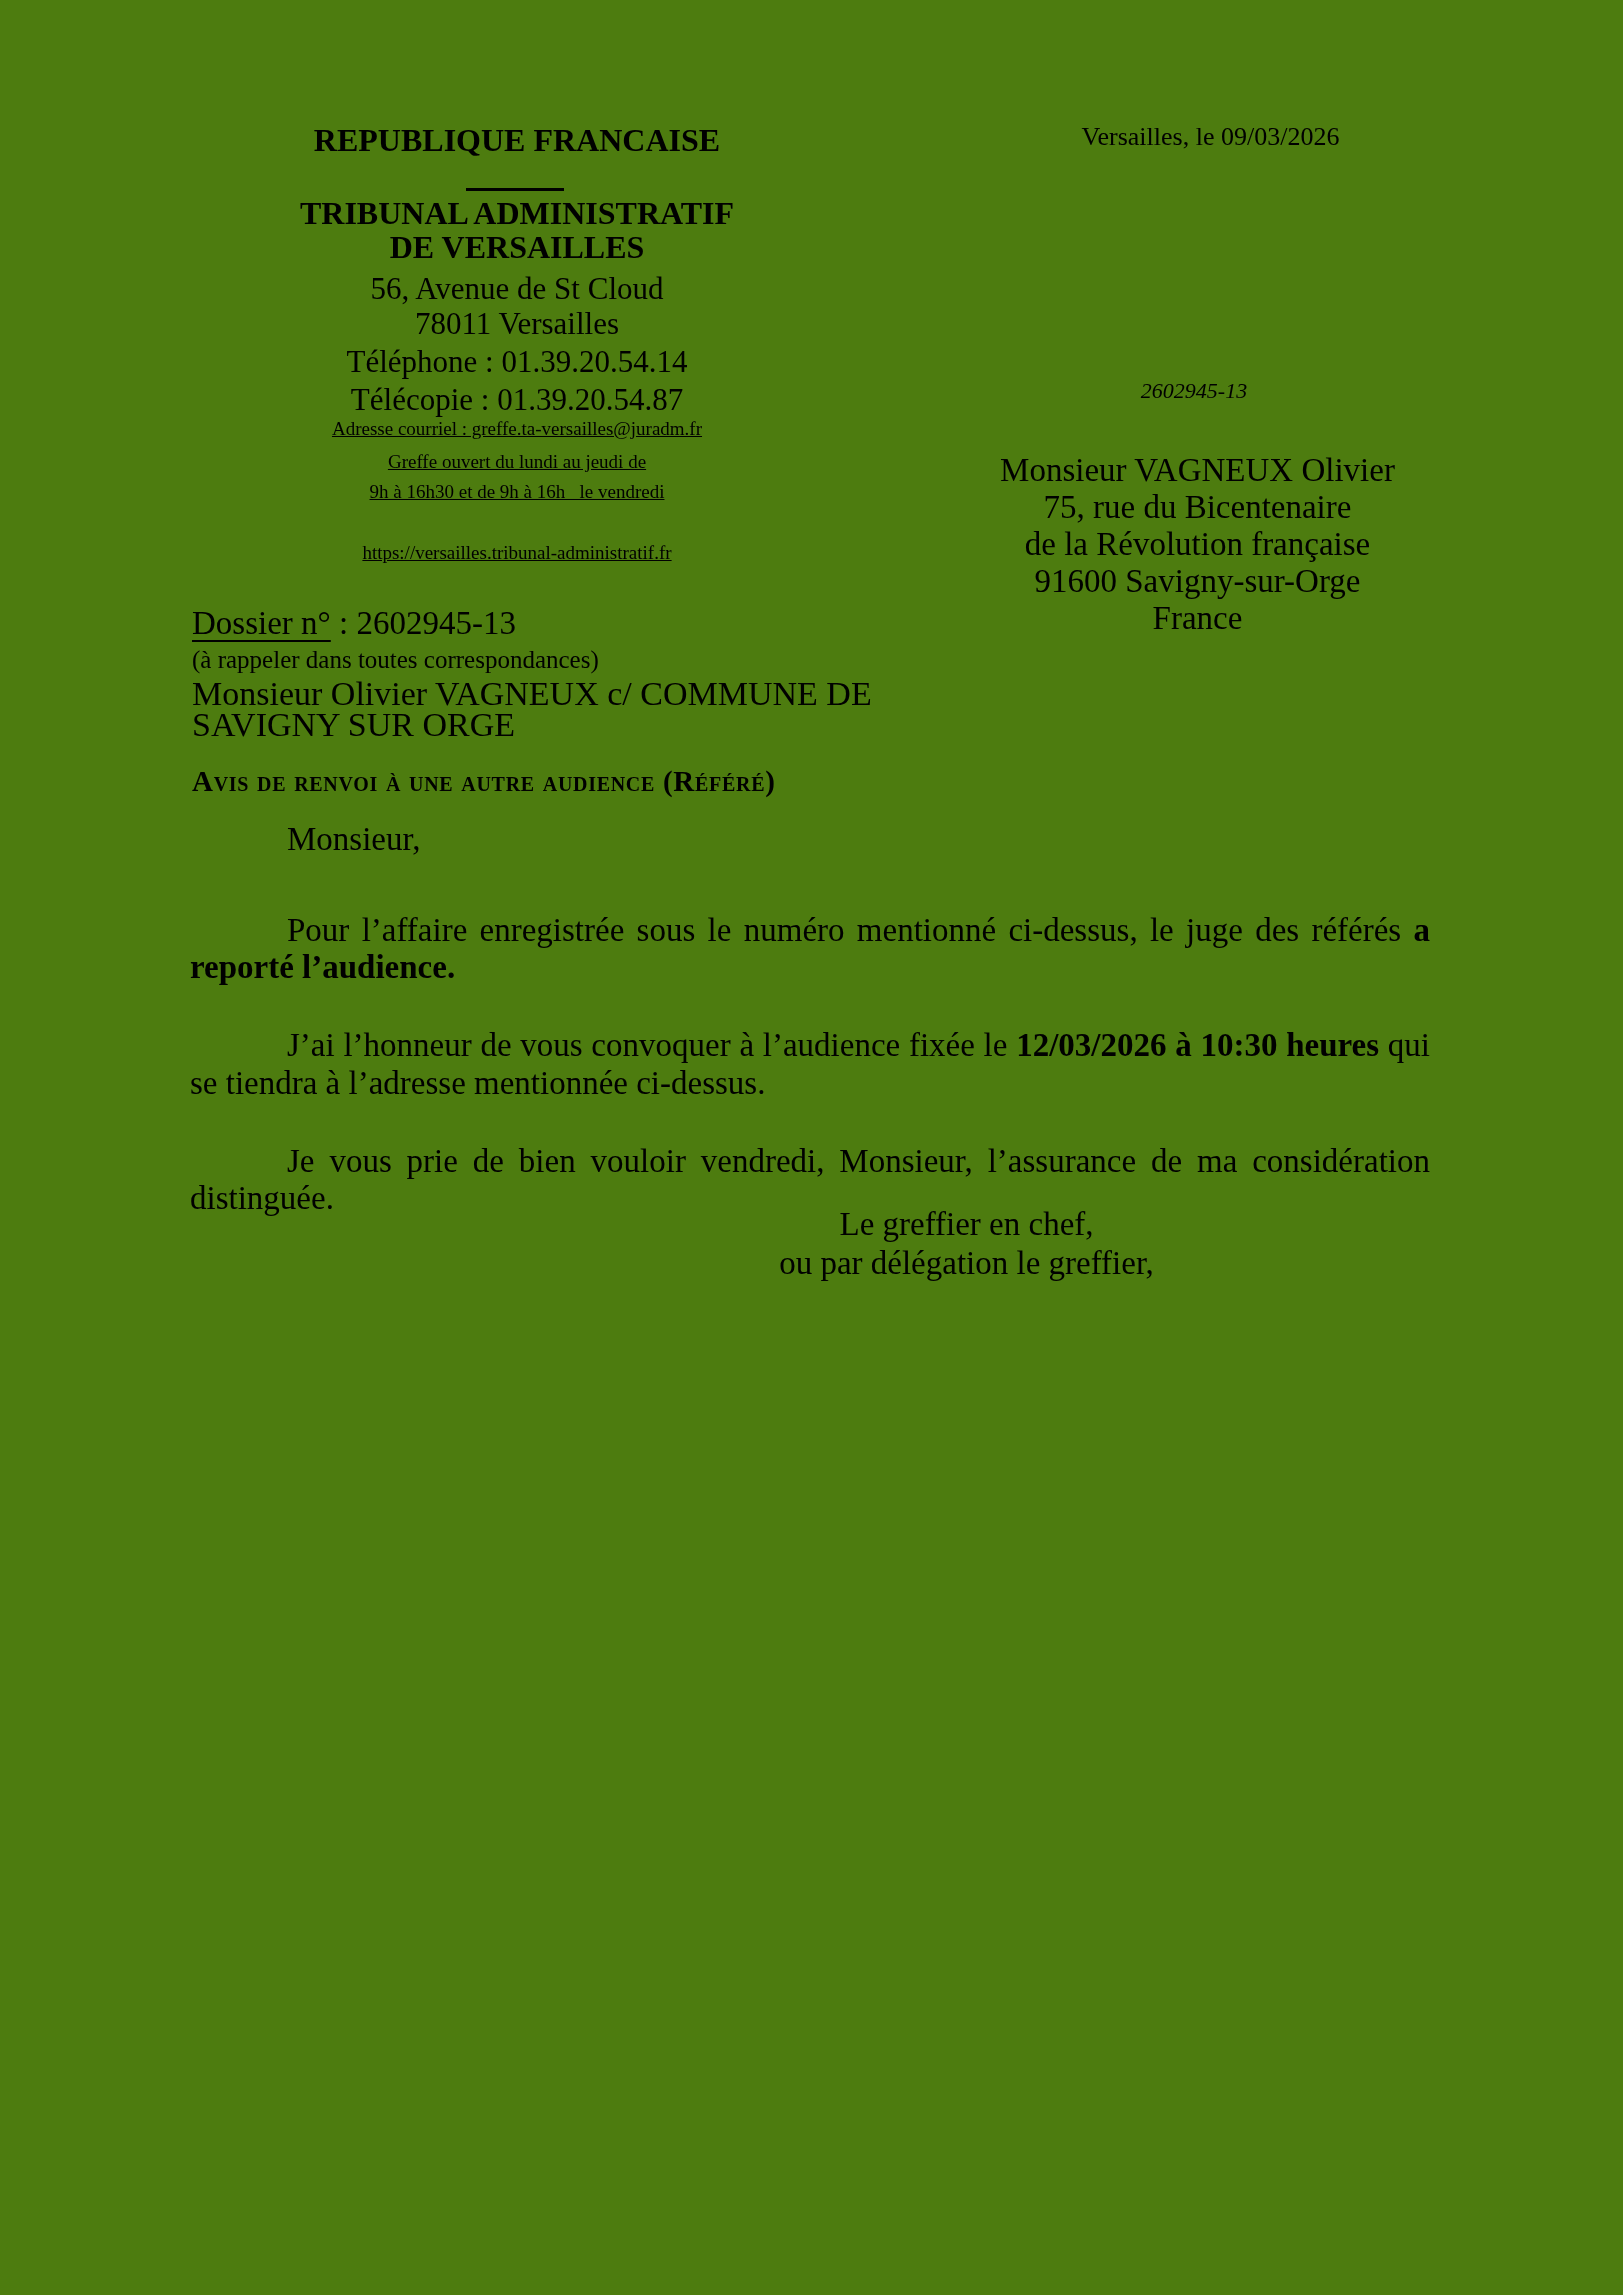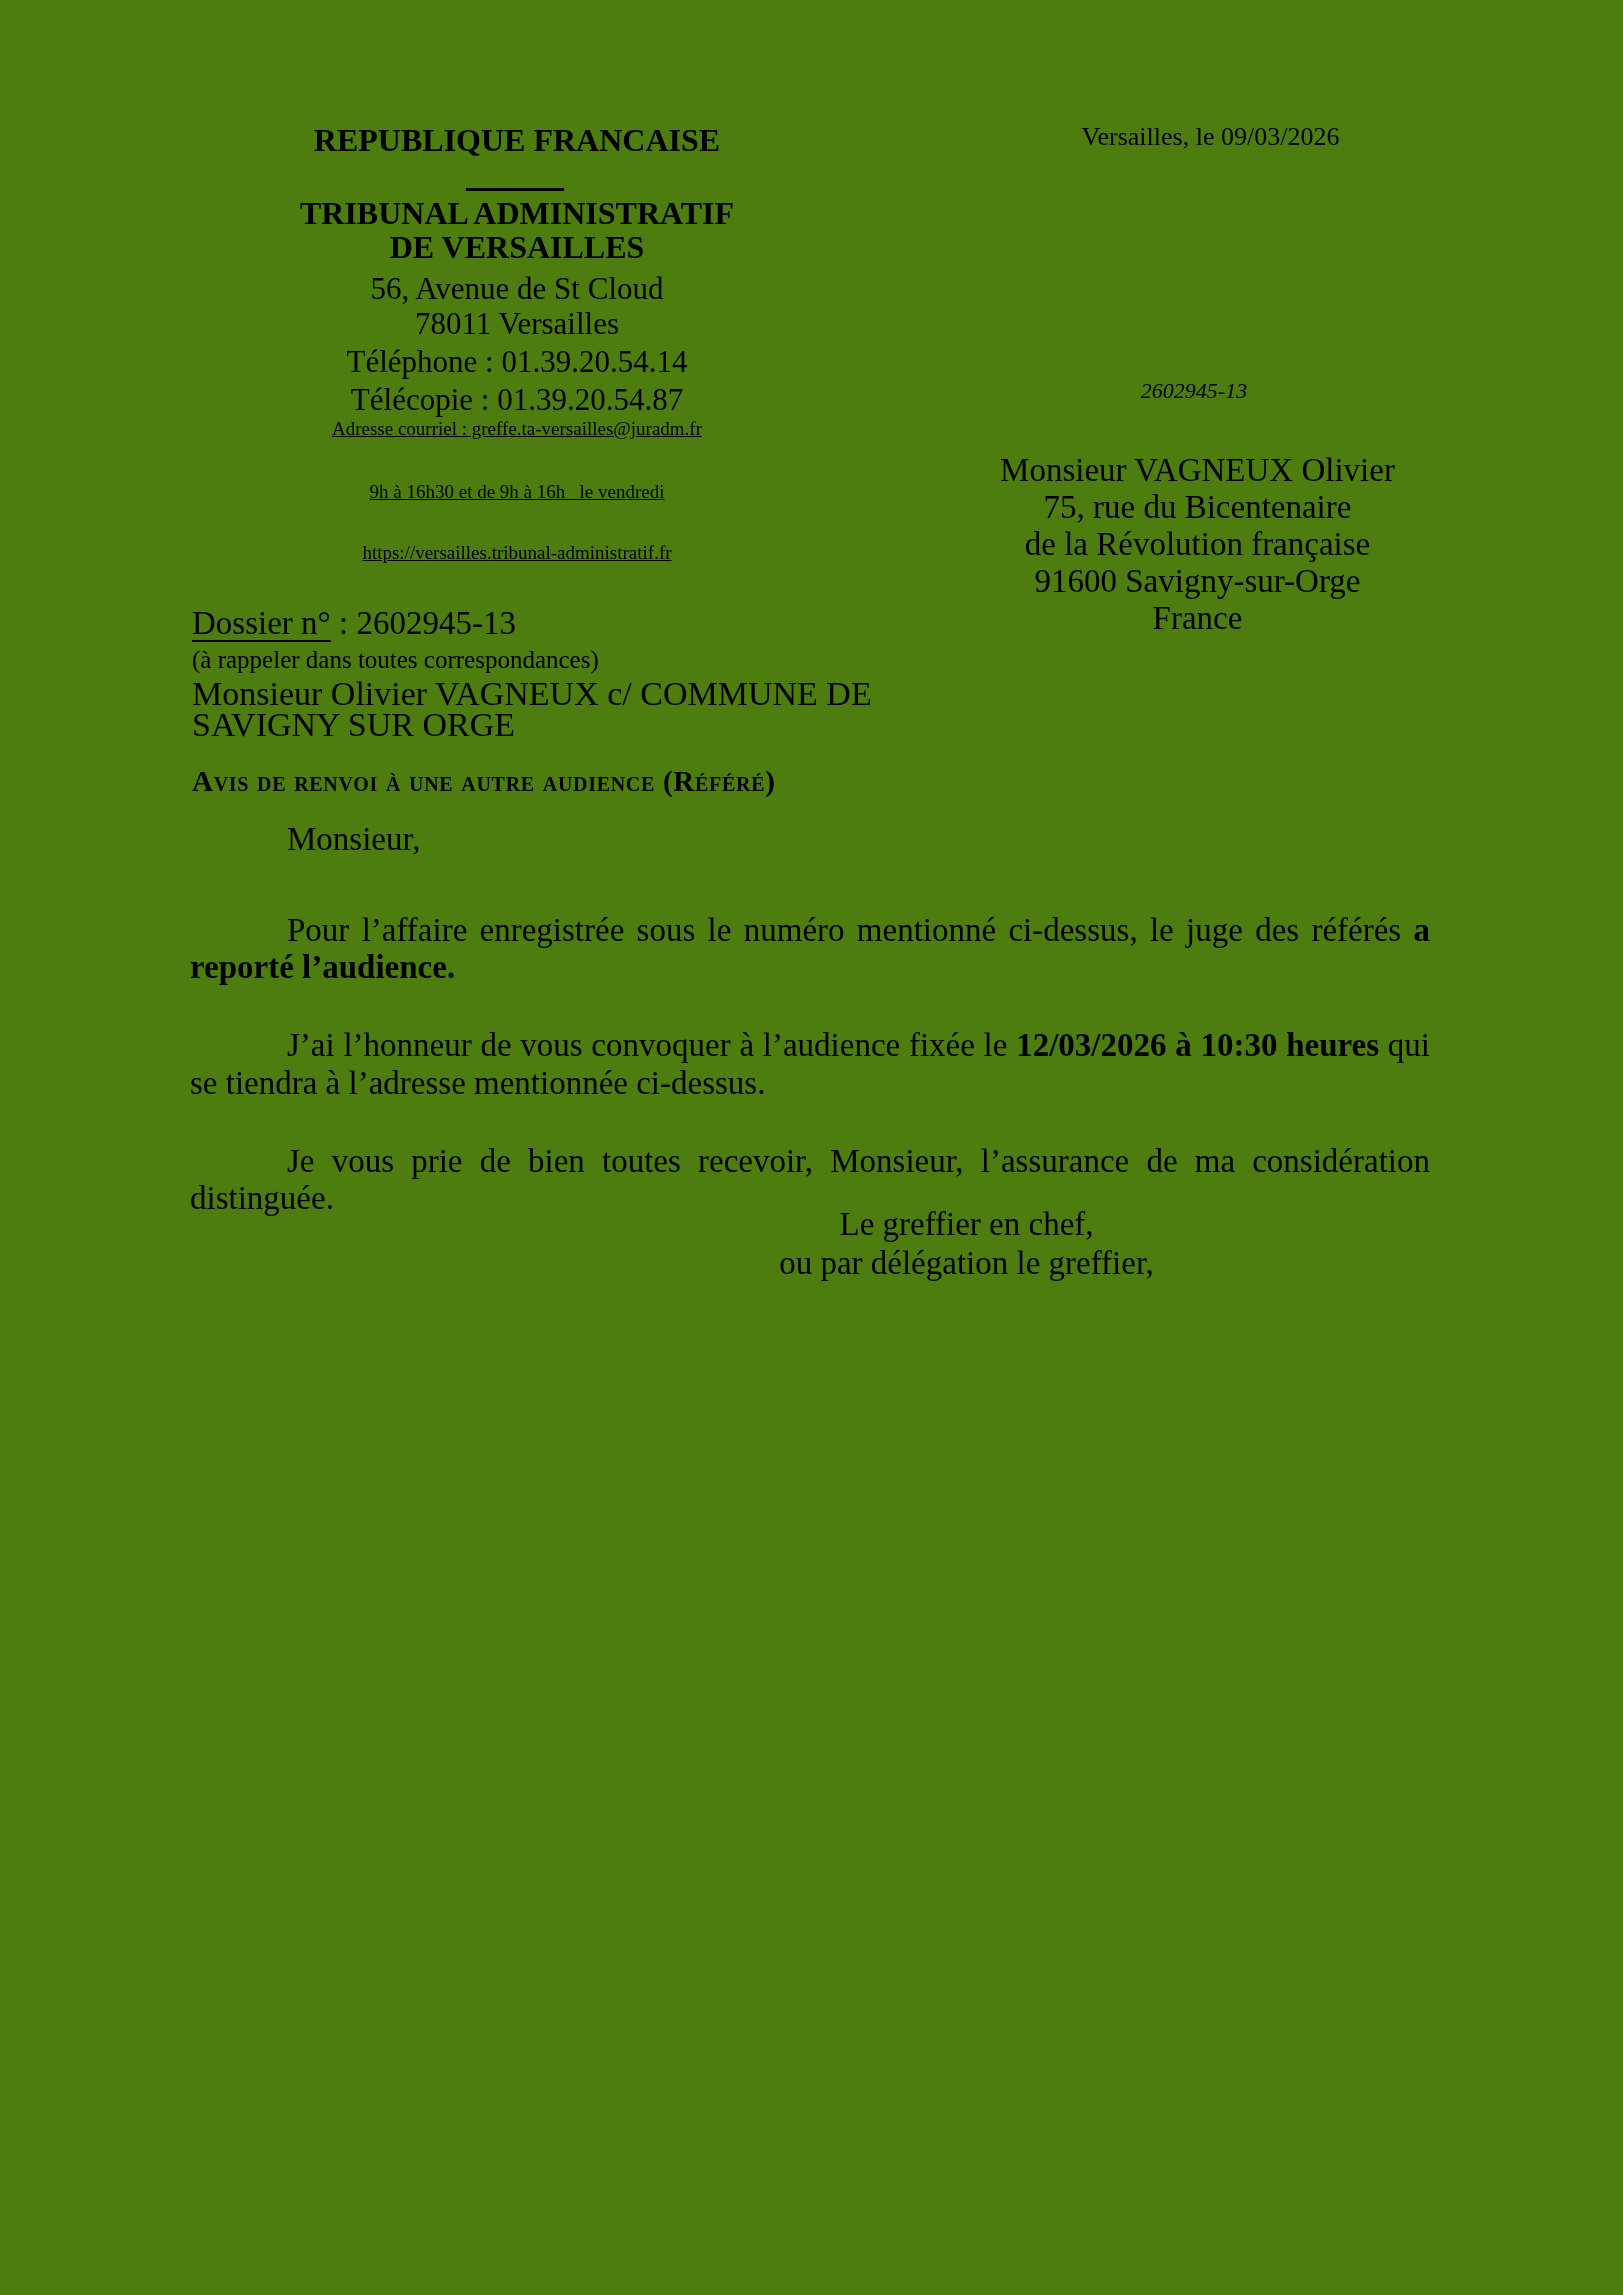--- a/index.html
+++ b/index.html
@@ -61,20 +61,21 @@
 
   <div class="ln ctr col-left title" style="top:197px">TRIBUNAL ADMINISTRATIF</div>
   <div class="ln ctr col-left title" style="top:231px">DE VERSAILLES</div>
 
   <div class="ln ctr col-left addr" style="top:273px">56, Avenue de St Cloud</div>
   <div class="ln ctr col-left addr" style="top:308px">78011 Versailles</div>
   <div class="ln ctr col-left addr" style="top:346px">Téléphone : 01.39.20.54.14</div>
   <div class="ln ctr col-left addr" style="top:384px">Télécopie : 01.39.20.54.87</div>
 
   <div class="ln ctr col-left small" style="top:419px">Adresse courriel : greffe.ta-versailles@juradm.fr</div>
+  <div class="ln ctr col-left small" style="top:452px">Greffe ouvert du lundi au jeudi de</div>
   <div class="ln ctr col-left small" style="top:482px">9h à 16h30 et de 9h à 16h   le vendredi</div>
 
   <div class="ln ctr col-left small" style="top:543px">https://versailles.tribunal-administratif.fr</div>
 
   <div class="ln ctr date-line" style="top:124px">Versailles, le 09/03/2026</div>
 
   <div class="ln ctr ref-line" style="top:380px">2602945-13</div>
 
   <div class="ln ctr recipient" style="top:452px">Monsieur VAGNEUX Olivier
 75, rue du Bicentenaire
@@ -92,20 +93,20 @@
   <div class="ln case avis" style="top:767px">Avis de renvoi à une autre audience (Référé)</div>
 
   <div class="ln body-line indent" style="top:823px">Monsieur,</div>
 
   <div class="ln body-line indent j" style="top:914px"><span>Pour l’affaire enregistrée sous le numéro mentionné ci-dessus, le juge des référés </span><span class="b">a</span></div>
   <div class="ln body-line b" style="top:951px">reporté l’audience.</div>
 
   <div class="ln body-line indent j" style="top:1029px"><span>J’ai l’honneur de vous convoquer à l’audience fixée le </span><span class="b">12/03/2026 à 10:30 heures</span><span> qui</span></div>
   <div class="ln body-line" style="top:1067px">se tiendra à l’adresse mentionnée ci-dessus.</div>
 
-  <div class="ln body-line indent j" style="top:1145px">Je vous prie de bien toutes recevoir, Monsieur, l’assurance de ma considération</div>
+  <div class="ln body-line indent j" style="top:1145px">Je vous prie de bien vouloir vendredi, Monsieur, l’assurance de ma considération</div>
   <div class="ln body-line" style="top:1182px">distinguée.</div>
 
   <div class="ln closing" style="top:1205px">Le greffier en chef,
 ou par délégation le greffier,</div>
 
 </div>
 
 
 </body></html>

